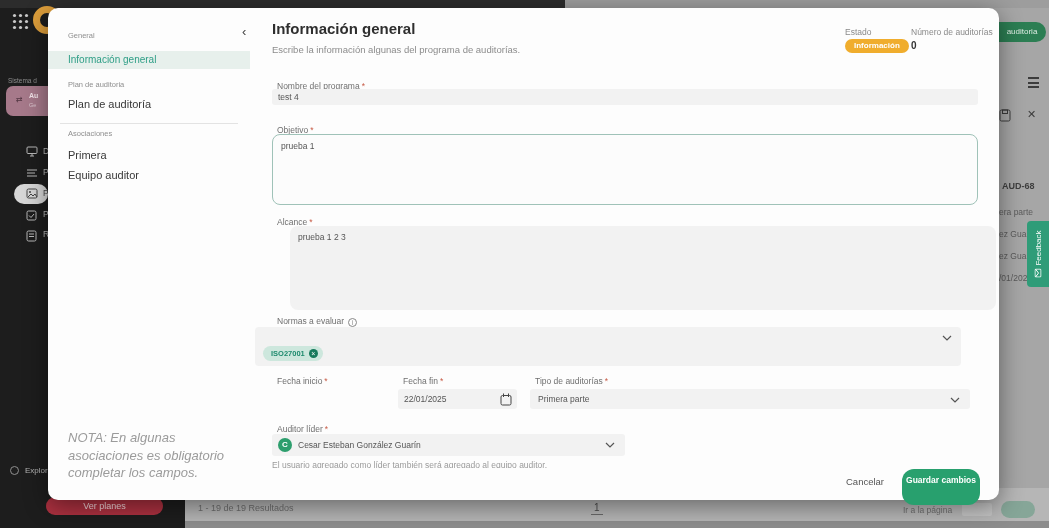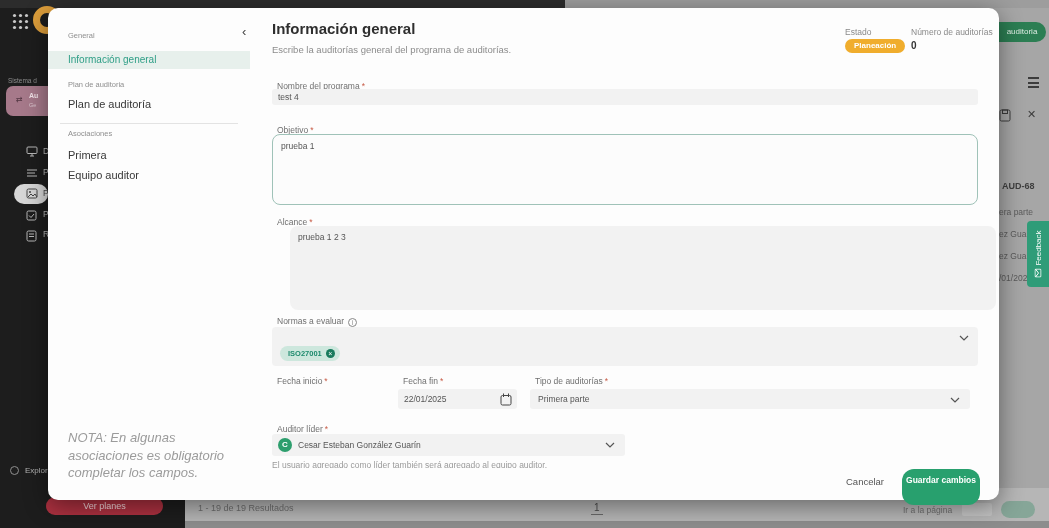--- a/index.html
+++ b/index.html
@@ -71,21 +71,21 @@
                   font-size:8px; padding:2px 9px 3px; border-radius:8px; }
   .num-lbl { position:absolute; left:661px; top:19px; font-size:8.5px; color:#8a8a8a; }
   .num-val { position:absolute; left:661px; top:32px; font-size:10px; font-weight:bold; color:#333; }
 
   .box-nombre   { left:22px; top:81px;  width:706px; height:16px; line-height:16px; }
   .box-objetivo { left:22px; top:126px; width:706px; height:71px; background:#fcfcfc;
                   border:1px solid #9fc2b8; border-radius:8px; }
   .box-objetivo .txt { padding:6px 8px; display:block; }
   .box-alcance  { left:22px; top:218px; width:706px; height:84px; border-radius:8px;margin-left:18px; }
   .box-alcance .txt { padding:6px 8px; display:block; }
-  .box-normas   { left:22px; top:319px; width:706px; height:39px; border-radius:4px;text-decoration:underline; }
+  .box-normas   { left:5px; top:319px; width:706px; height:39px; border-radius:4px;text-decoration:underline; }
   .chip { position:absolute; left:8px; bottom:5px; height:15px; background:#cde7dd; border-radius:8px;
           display:flex; align-items:center; gap:4px; padding:0 5px 0 8px; }
   .chip-label { font-size:7.5px; font-weight:bold; color:#1d8a6d; }
   .chip-x { width:9px; height:9px; border-radius:50%; background:#177a5c; color:#fff; font-size:7px;
             line-height:9px; text-align:center; }
   .box-inicio { left:22px;  top:381px; width:120px; height:20px; line-height:20px; }
   .box-fin    { left:148px; top:381px; width:119px; height:20px; line-height:20px; }
   .box-tipo   { left:280px; top:381px; width:440px; height:20px; line-height:20px; }
   .box-auditor{ left:22px;  top:426px; width:353px; height:22px; line-height:22px; }
   .avatar { position:absolute; left:6px; top:4px; width:14px; height:14px; border-radius:50%;
@@ -217,24 +217,24 @@
       <span class="mnav-item" style="top:90px">Plan de auditoría</span>
       <div class="mnav-divider"></div>
       <span class="mnav-header" style="top:121px">Asociaciones</span>
       <span class="mnav-item" style="top:141px">Primera</span>
       <span class="mnav-item" style="top:161px">Equipo auditor</span>
       <div class="mnav-note">NOTA: En algunas asociaciones es obligatorio completar los campos.</div>
     </aside>
 
     <main class="mmain">
       <h1 class="m-title">Información general</h1>
-      <p class="m-subtitle">Escribe la auditorías general del programa de auditorías.</p>
+      <p class="m-subtitle">Escribe la información algunas del programa de auditorías.</p>
 
       <span class="estado-lbl">Estado</span>
-      <span class="estado-badge">Planeación</span>
+      <span class="estado-badge">Información</span>
       <span class="num-lbl">Número de auditorías</span>
       <span class="num-val">0</span>
 
       <span class="lbl" style="left:27px;top:73px"><span>Nombre del programa</span><span class="req">*</span></span>
       <div class="fbox box-nombre">
         <span class="txt">test 4</span>
       </div>
 
       <span class="lbl" style="left:27px;top:117px"><span>Objetivo</span><span class="req">*</span></span>
       <div class="fbox box-objetivo">

